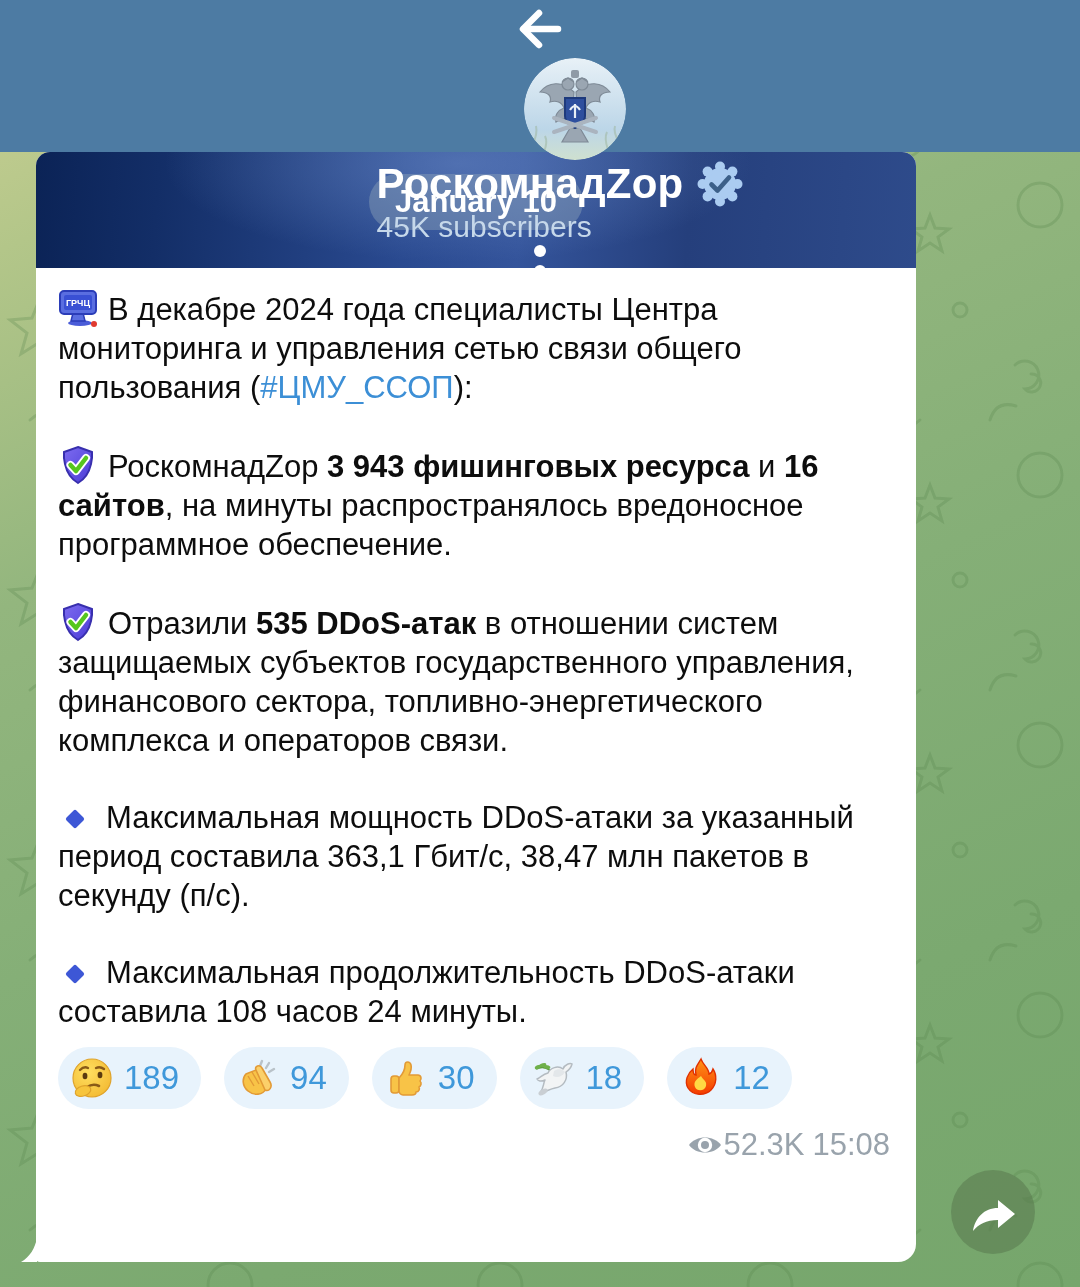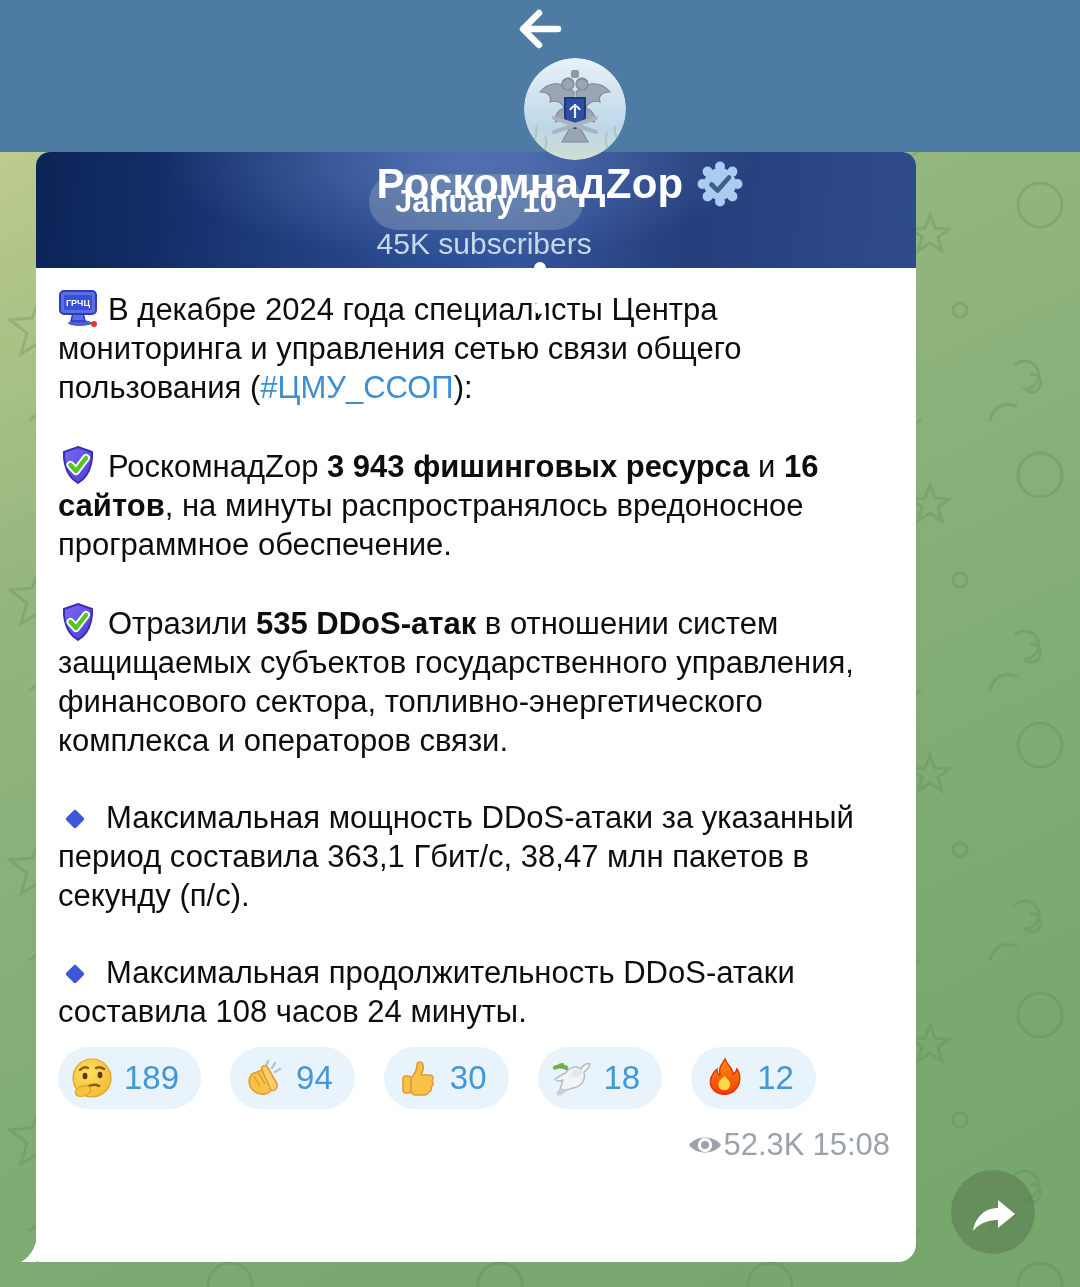--- a/index.html
+++ b/index.html
@@ -13,21 +13,21 @@
   .doodles{ position:absolute; inset:0; }
 
   
   .header{ position:absolute; left:0; top:0; width:1080px; height:152px; background:#4d7ba3;
     display:flex; align-items:center; z-index:6;flex-direction:column; }
   .back-btn{ width:96px; height:152px; display:flex; align-items:center; justify-content:center; cursor:pointer; }
   .avatar{ width:102px; height:102px; border-radius:50%; overflow:hidden; flex:0 0 auto; margin-left:70px; }
   .chan{ margin-left:40px; flex:1; min-width:0; }
   .chan-title-row{ display:flex; align-items:center; gap:14px; }
   .chan-title{ color:#fff; font-size:42px; font-weight:700; letter-spacing:.2px; }
-  .chan-sub{ color:#c6d8ea; font-size:30px; margin-top:19px; }
+  .chan-sub{ color:#c6d8ea; font-size:30px; margin-top:2px; }
   .kebab{ width:90px; height:152px; display:flex; align-items:center; justify-content:center; cursor:pointer; }
 
   
   .bubble{ position:absolute; left:36px; top:152px; width:880px; height:1110px; background:#ffffff;
     border-radius:14px 14px 18px 4px; z-index:2; }
   .tail{ position:absolute; left:-15px; bottom:0px; }
 
   .msg-image{ position:relative; height:116px; border-radius:14px 14px 0 0; overflow:hidden;
     background:
       radial-gradient(ellipse 420px 140px at 48% 10%, rgba(108,140,200,.55), rgba(108,140,200,0) 70%),
@@ -40,21 +40,21 @@
   .para{ margin-bottom:38px; }
   .para:last-child{ margin-bottom:0; }
   .para b{ font-weight:700; }
   .hashtag{ color:#3c8fd6; text-decoration:none; cursor:pointer; }
 
   .emoji-inline{ display:inline-block; width:40px; height:40px; vertical-align:-8px; margin-right:10px; }
   .diamond{ display:inline-block; width:14px; height:14px; background:#3d57d6; transform:rotate(45deg);
     margin:0 24px 2px 10px; border-radius:2px; }
 
   
-  .reactions{ display:flex; gap:29px; padding:16px 22px 0 22px; }
+  .reactions{ display:flex; gap:23px; padding:16px 22px 0 22px; }
   .pill{ display:inline-flex; align-items:center; gap:10px; height:62px; border-radius:31px;
     background:#e8f3fc; padding:0 22px 0 12px; cursor:pointer; }
   .pill .cnt{ color:#3f98da; font-size:33px; font-weight:500; }
   .pill svg{ display:block; }
 
   
   .msg-footer{ display:flex; justify-content:flex-end; align-items:center; 
     padding:18px 26px 0 0; color:#99a3ac; font-size:31px; }
   .msg-footer .views{ margin-right:8px; }
 

